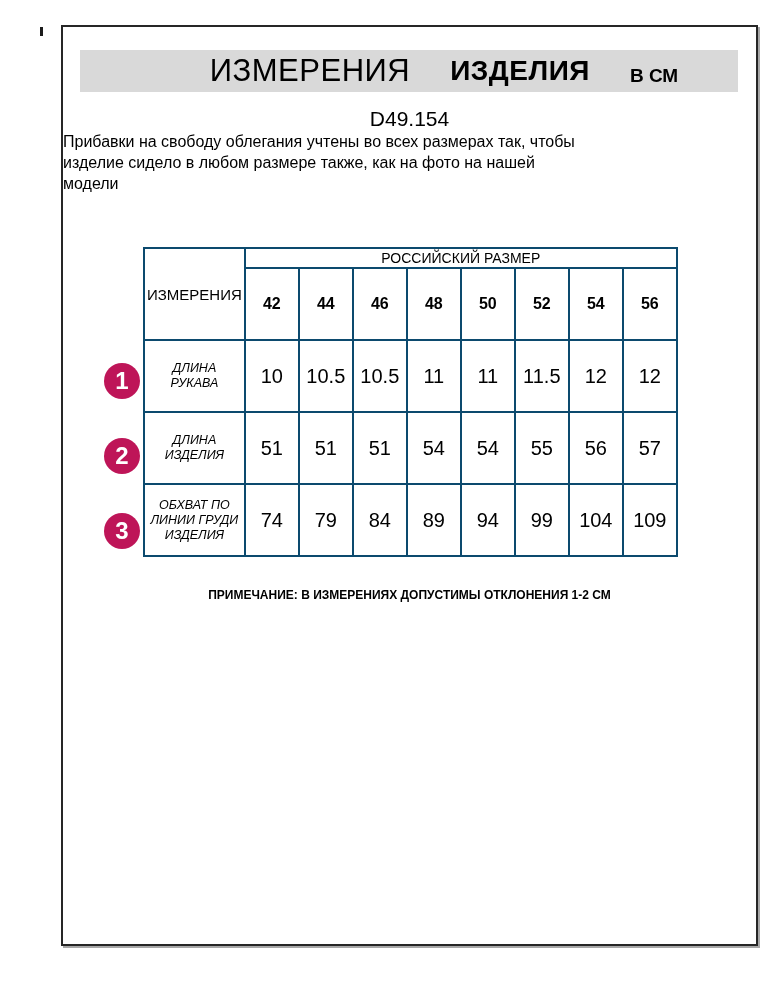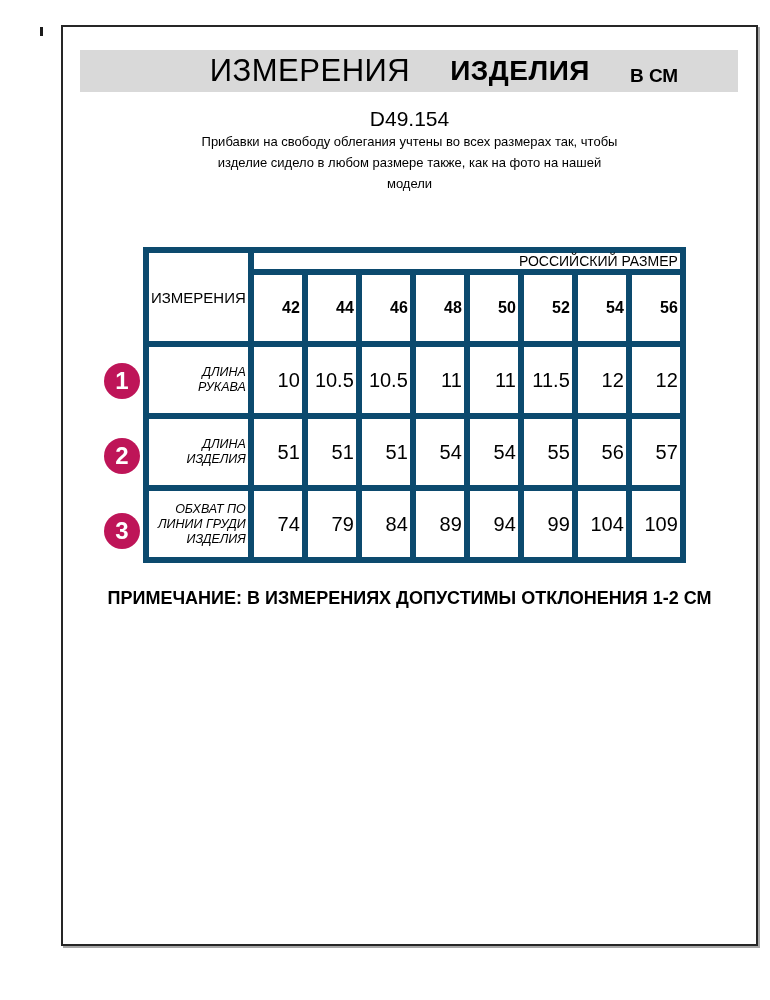--- a/index.html
+++ b/index.html
@@ -44,34 +44,33 @@
   .title-unit { font-size: 19px; font-weight: bold; position: relative; top: 5px; }
   .product-code {
     position: absolute;
     top: 80px; left: 0; width: 100%;
     text-align: center;
     font-size: 21px;
   }
   .description {
     position: absolute;
     top: 104px; left: 0; width: 100%;
-    text-align: center;
-    font-size: 13px;
+    font-size: 16px;
     line-height: 21px;
   }
   .m-table {
     position: absolute;
     left: 80px; top: 220px;
     border-collapse: collapse;
     table-layout: fixed;
     background: #fff;
   }
   .m-table th, .m-table td {
-    border: 6px solid #0c4a6e;
-    text-align: right;
+    border: 2px solid #0c4a6e;
+    text-align: center;
     vertical-align: middle;
     padding: 0 2px;
   }
   .corner-cell { width: 100px; font-size: 15px; font-weight: normal; }
   .group-cell  { height: 20px; font-size: 14px; font-weight: normal; }
   .size-cell   { width: 54px; height: 72px; font-size: 16px; font-weight: bold; }
   .label-cell  { font-size: 12.5px; font-weight: normal; line-height: 15px; height: 72px; font-style: italic; }
   .value-cell  { font-size: 20px; height: 72px; }
   .markers {
     position: absolute;
@@ -88,21 +87,21 @@
     display: flex;
     align-items: center;
     justify-content: center;
     font-size: 24px;
     font-weight: bold;
   }
   .note {
     position: absolute;
     top: 561px; left: 0; width: 100%;
     text-align: center;
-    font-size: 18px;
+    font-size: 12px;
     font-weight: bold;
   }
 </style>
 </head>
 <body>
 
 <div class="page" style="--marker-accent: #BE1558; --header-bar-bg: #D9D9D9;">
   <div class="edge-artifact"></div>
 
   <div class="frame">

